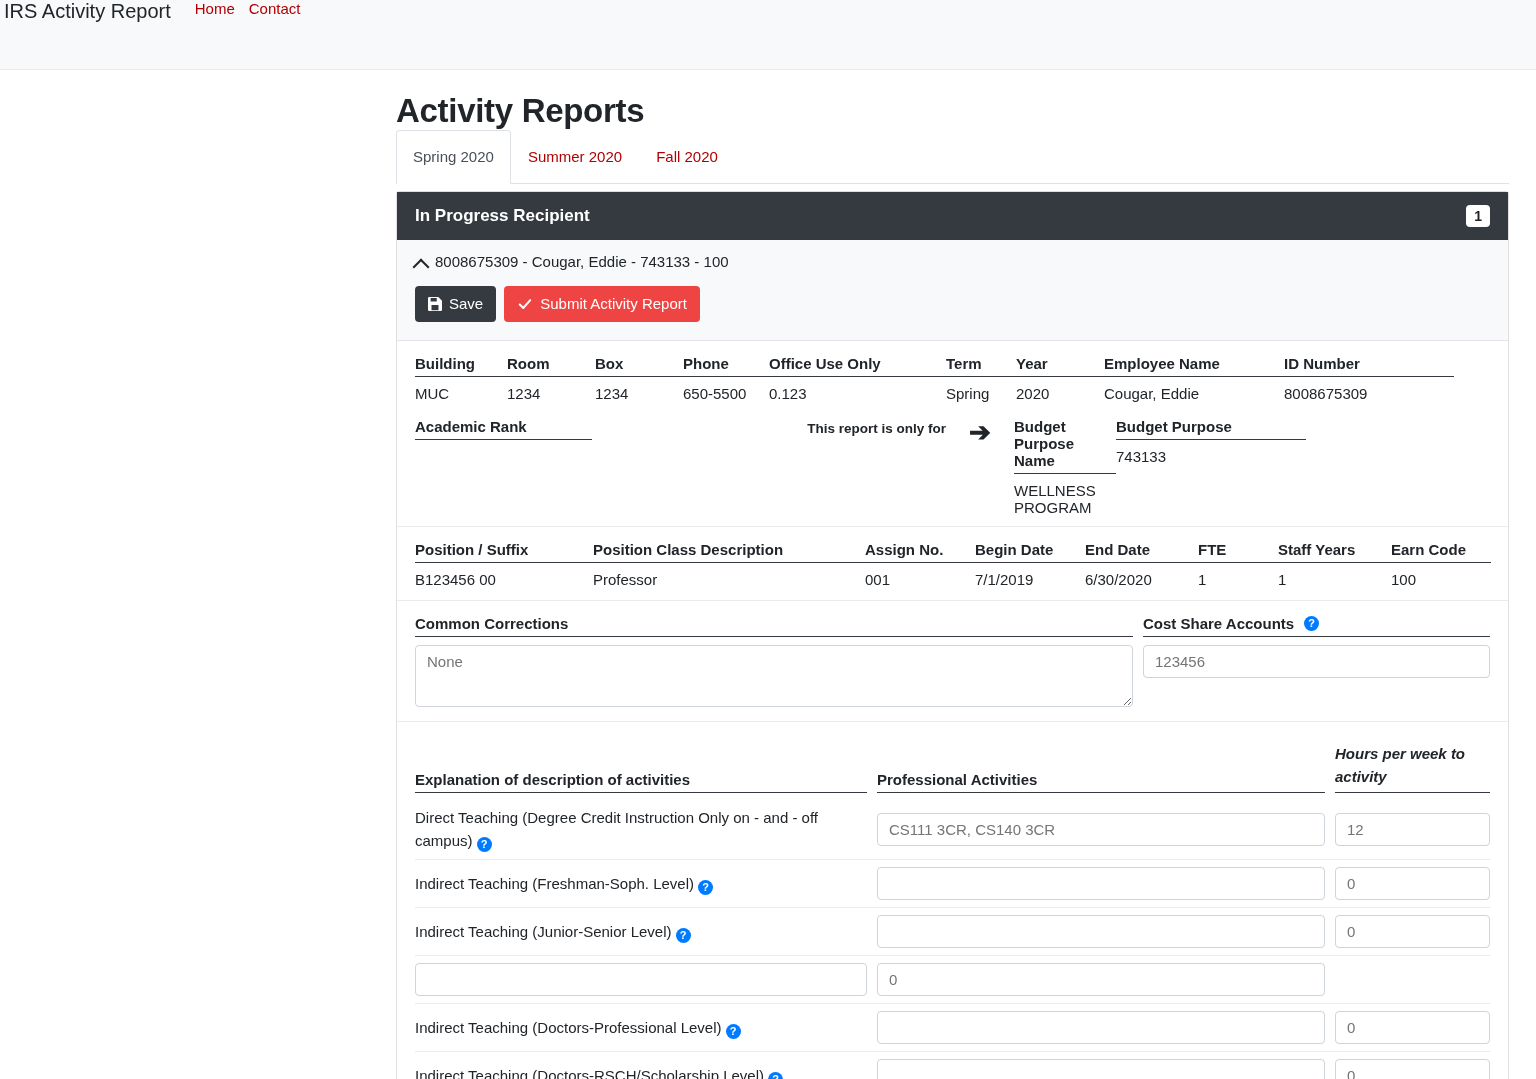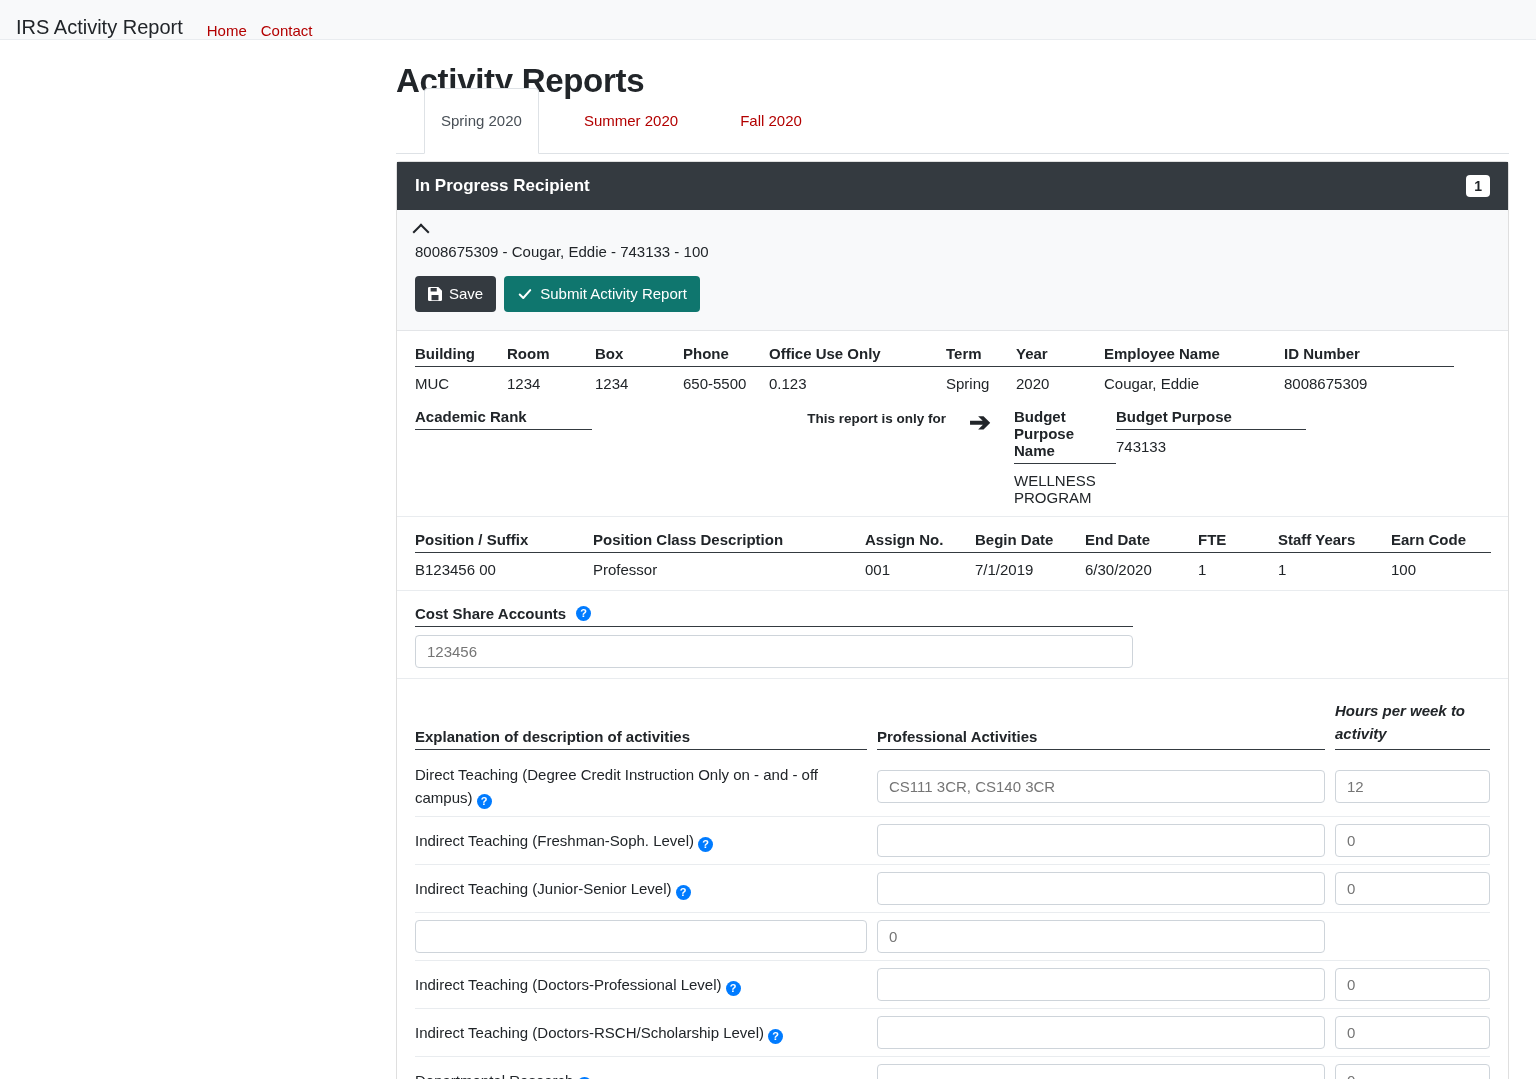--- a/index.html
+++ b/index.html
@@ -7,26 +7,26 @@
     margin: 0; padding: 0;
     width: 1536px; height: 1079px;
     background: #ffffff;
     font-family: "Liberation Sans", sans-serif;
     color: #212529;
     overflow: hidden;
   }
 
   
   .navbar {
-    height: 40px;
+    height: 70px;
     background: #f8f9fa;
     border-bottom: 1px solid #e9ecef;
     display: flex;
-    align-items: flex-end;
-    padding: 0 16px;
+    align-items: flex-start;
+    padding: 0 4px;
   }
   .navbar-brand {
     font-size: 20px;
     color: #212529;
     margin-right: 24px;
     white-space: nowrap;
   }
   .nav-links { display: flex; gap: 14px; }
   .nav-link {
     font-size: 15px;
@@ -54,28 +54,27 @@
   
   .tabs {
     display: flex;
     align-items: flex-end;
     border-bottom: 1px solid #dee2e6;
     margin-top: 4px;
     height: 40px;
   }
   .tab {
     font-size: 15px;
-    padding: 22px 16px;
+    padding: 16px 16px;
     cursor: pointer;
     color: #b30000;
     border: 1px solid transparent;
     border-radius: 4px 4px 0 0;
     margin-bottom: -1px;
     line-height: 20px;
-    margin-left: 28px;
   }
   .tab.active {
     color: #495057;
     background: #fff;
     border-color: #dee2e6 #dee2e6 #fff;
   }
 
   
   .card {
     margin-top: 7px;
@@ -104,23 +103,22 @@
     line-height: 16px;
   }
 
   .collapse-area { background: #f8f9fa; border-bottom: 1px solid #e3e5e8; }
   .collapse-toggle {
     padding: 13px 18px 4px 18px;
     font-size: 15px;
     color: #212529;
     cursor: pointer;
     display: flex;
-    align-items: flex-start;
+    align-items: flex-end;
     gap: 8px;
-    flex-direction: column;
   }
   .chev {
     display: inline-block;
     width: 12px; height: 12px;
     border-left: 2px solid #212529;
     border-top: 2px solid #212529;
     transform: rotate(45deg);
     position: relative; top: 3px;
   }
   .btn-row { padding: 12px 18px 18px 18px; display: flex; gap: 8px; }
@@ -131,21 +129,21 @@
     padding: 8px 13px;
     cursor: pointer;
     display: inline-flex;
     align-items: center;
     gap: 7px;
     font-family: "Liberation Sans", sans-serif;
     color: #fff;
     line-height: 20px;
   }
   .btn-dark { background: #343a40; justify-content: center; }
-  .btn-green { background: #0f766e; }
+  .btn-green { background: #ef4444; }
   .ico { display: inline-flex; align-items: center; }
 
   
   .section { padding: 14px 18px 10px 18px; border-bottom: 1px solid #e9ecef; }
   .hdr {
     font-size: 15px;
     font-weight: bold;
     border-bottom: 1px solid #343a40;
     padding-bottom: 4px;
     margin-bottom: 8px;
@@ -363,20 +361,24 @@
         <div>
           <span class="hdr">Earn Code</span>
           <span class="val">100</span>
         </div>
       </div>
     </div>
 
     <div class="section">
       <div class="grid-corr">
         <div>
+          <span class="hdr">Common Corrections</span>
+          <textarea class="ta" placeholder="None" style=""></textarea>
+        </div>
+        <div>
           <span class="hdr hdr-q">
             <span>Cost Share Accounts</span>
             <span class="q">?</span>
           </span>
           <input class="inp" placeholder="123456" style="">
         </div>
       </div>
     </div>
 
     <div class="act-wrap">

